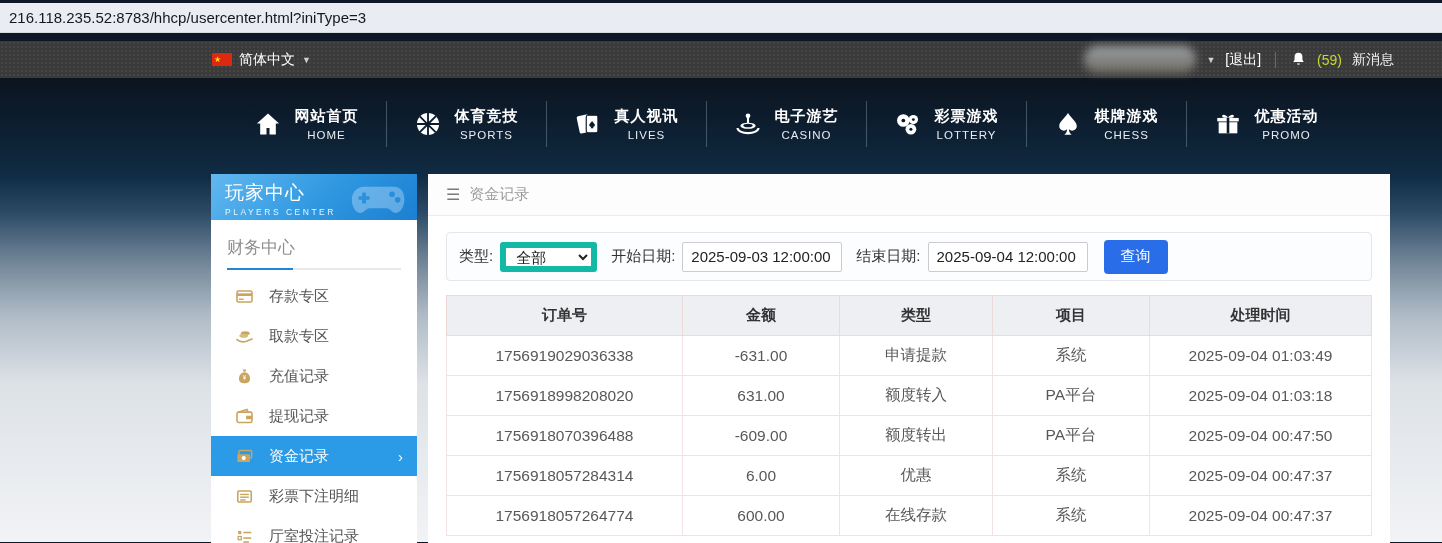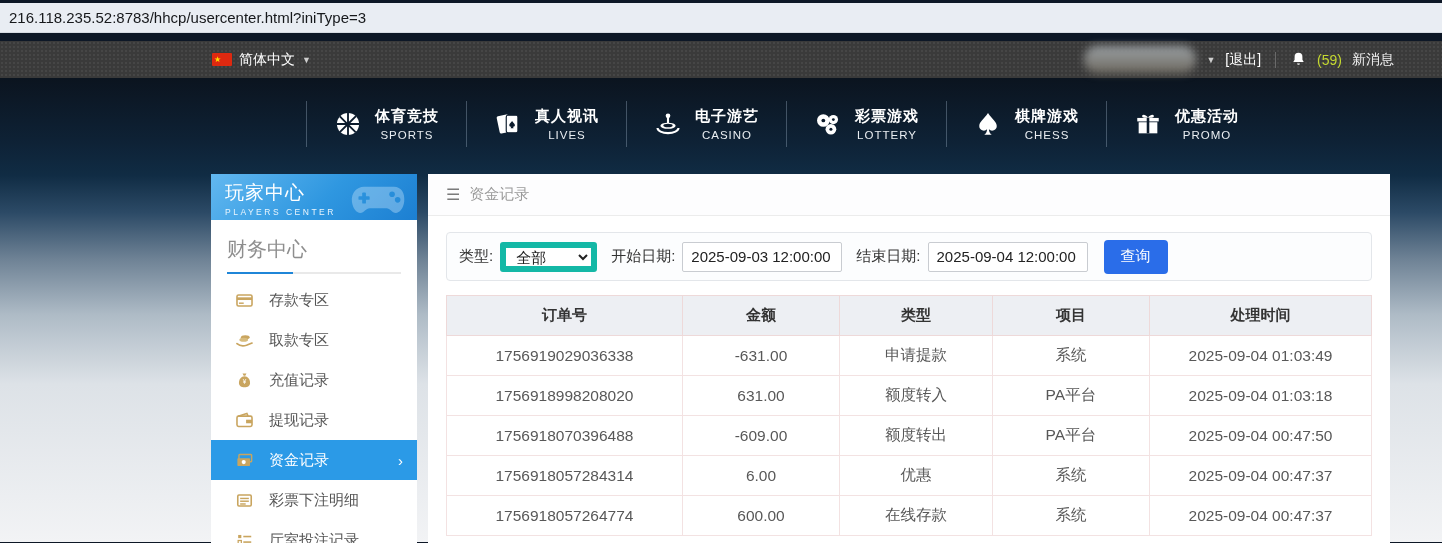--- a/index.html
+++ b/index.html
@@ -42,21 +42,21 @@
   
   .content { display:flex; align-items:flex-start; padding:4px 52px 0 211px; height:372px; }
 
   
   .sidebar { width:206px; margin-right:11px; height:369px; display:flex; flex-direction:column; }
   .sb-head { height:46px; flex:0 0 auto; background:linear-gradient(135deg,#62b8f0 0%,#2f97e0 55%,#1c7fd2 100%); padding:6px 0 0 14px; position:relative; overflow:hidden; }
   .sb-title { color:#fff; font-size:19px; letter-spacing:1px; }
   .sb-sub { color:#eaf5fd; font-size:8.5px; letter-spacing:2.5px; margin-top:1px; }
   .sb-gamepad { position:absolute; right:10px; top:6px; width:56px; height:36px; opacity:.35; }
   .sb-body { background:#fff; flex:1; }
-  .sb-section { padding:16px 16px 9px 16px; font-size:20px; color:#8e8e8e; position:relative; }
+  .sb-section { padding:16px 16px 9px 16px; font-size:17px; color:#8e8e8e; position:relative; }
   .sb-rule { margin:0 16px 6px 16px; height:2px; background:#e9e9e9; position:relative; }
   .sb-rule::before { content:""; position:absolute; left:0; top:0; width:66px; height:2px; background:#1f86d8; }
   .sb-item { height:40px; display:flex; align-items:center; padding:0 14px 0 24px; font-size:15px; color:#555; cursor:pointer; }
   .sb-item svg { width:19px; height:19px; margin-right:15px; flex:0 0 auto; }
   .sb-item .chev { display:none; margin-left:auto; font-size:15px; }
   .sb-item.active { background:#2b9ae7; color:#fff; }
   .sb-item.active .chev { display:block; color:#fff; }
 
   
   .panel { flex:1; background:#fff; height:369px; display:flex; flex-direction:column; }
@@ -98,20 +98,29 @@
       <path d="M10 17.5a2 2 0 0 0 4 0z" fill="#fff"></path>
     </svg>
     <span class="msg-count">(59)</span>
     <span class="msg-label">新消息</span>
   </div>
 </div>
 
 <div class="hero">
 
   <div class="nav">
+    <div class="nav-item">
+      <svg viewBox="0 0 24 24">
+          <path d="M12 3 2.5 11.5h2.8V21h5.4v-5.6h2.6V21h5.4v-9.5h2.8z" fill="#fff"></path>
+        </svg>
+      <div class="nav-text">
+        <div class="nav-zh">网站首页</div>
+        <div class="nav-en">HOME</div>
+      </div>
+    </div>
     <div class="nav-sep"></div>
     <div class="nav-item">
       <svg viewBox="0 0 24 24">
         <circle cx="12" cy="12" r="9.5" fill="#fff"></circle>
         <path d="M5 5.5c4 4 9 9 13.5 13.5 M18.8 5.2C14.5 9.5 9.5 14.5 5.2 18.8 M2.5 12h19 M12 2.5v19" stroke="#0c1b2c" stroke-width="1.6" fill="none"></path>
       </svg>
       <div class="nav-text">
         <div class="nav-zh">体育竞技</div>
         <div class="nav-en">SPORTS</div>
       </div>

